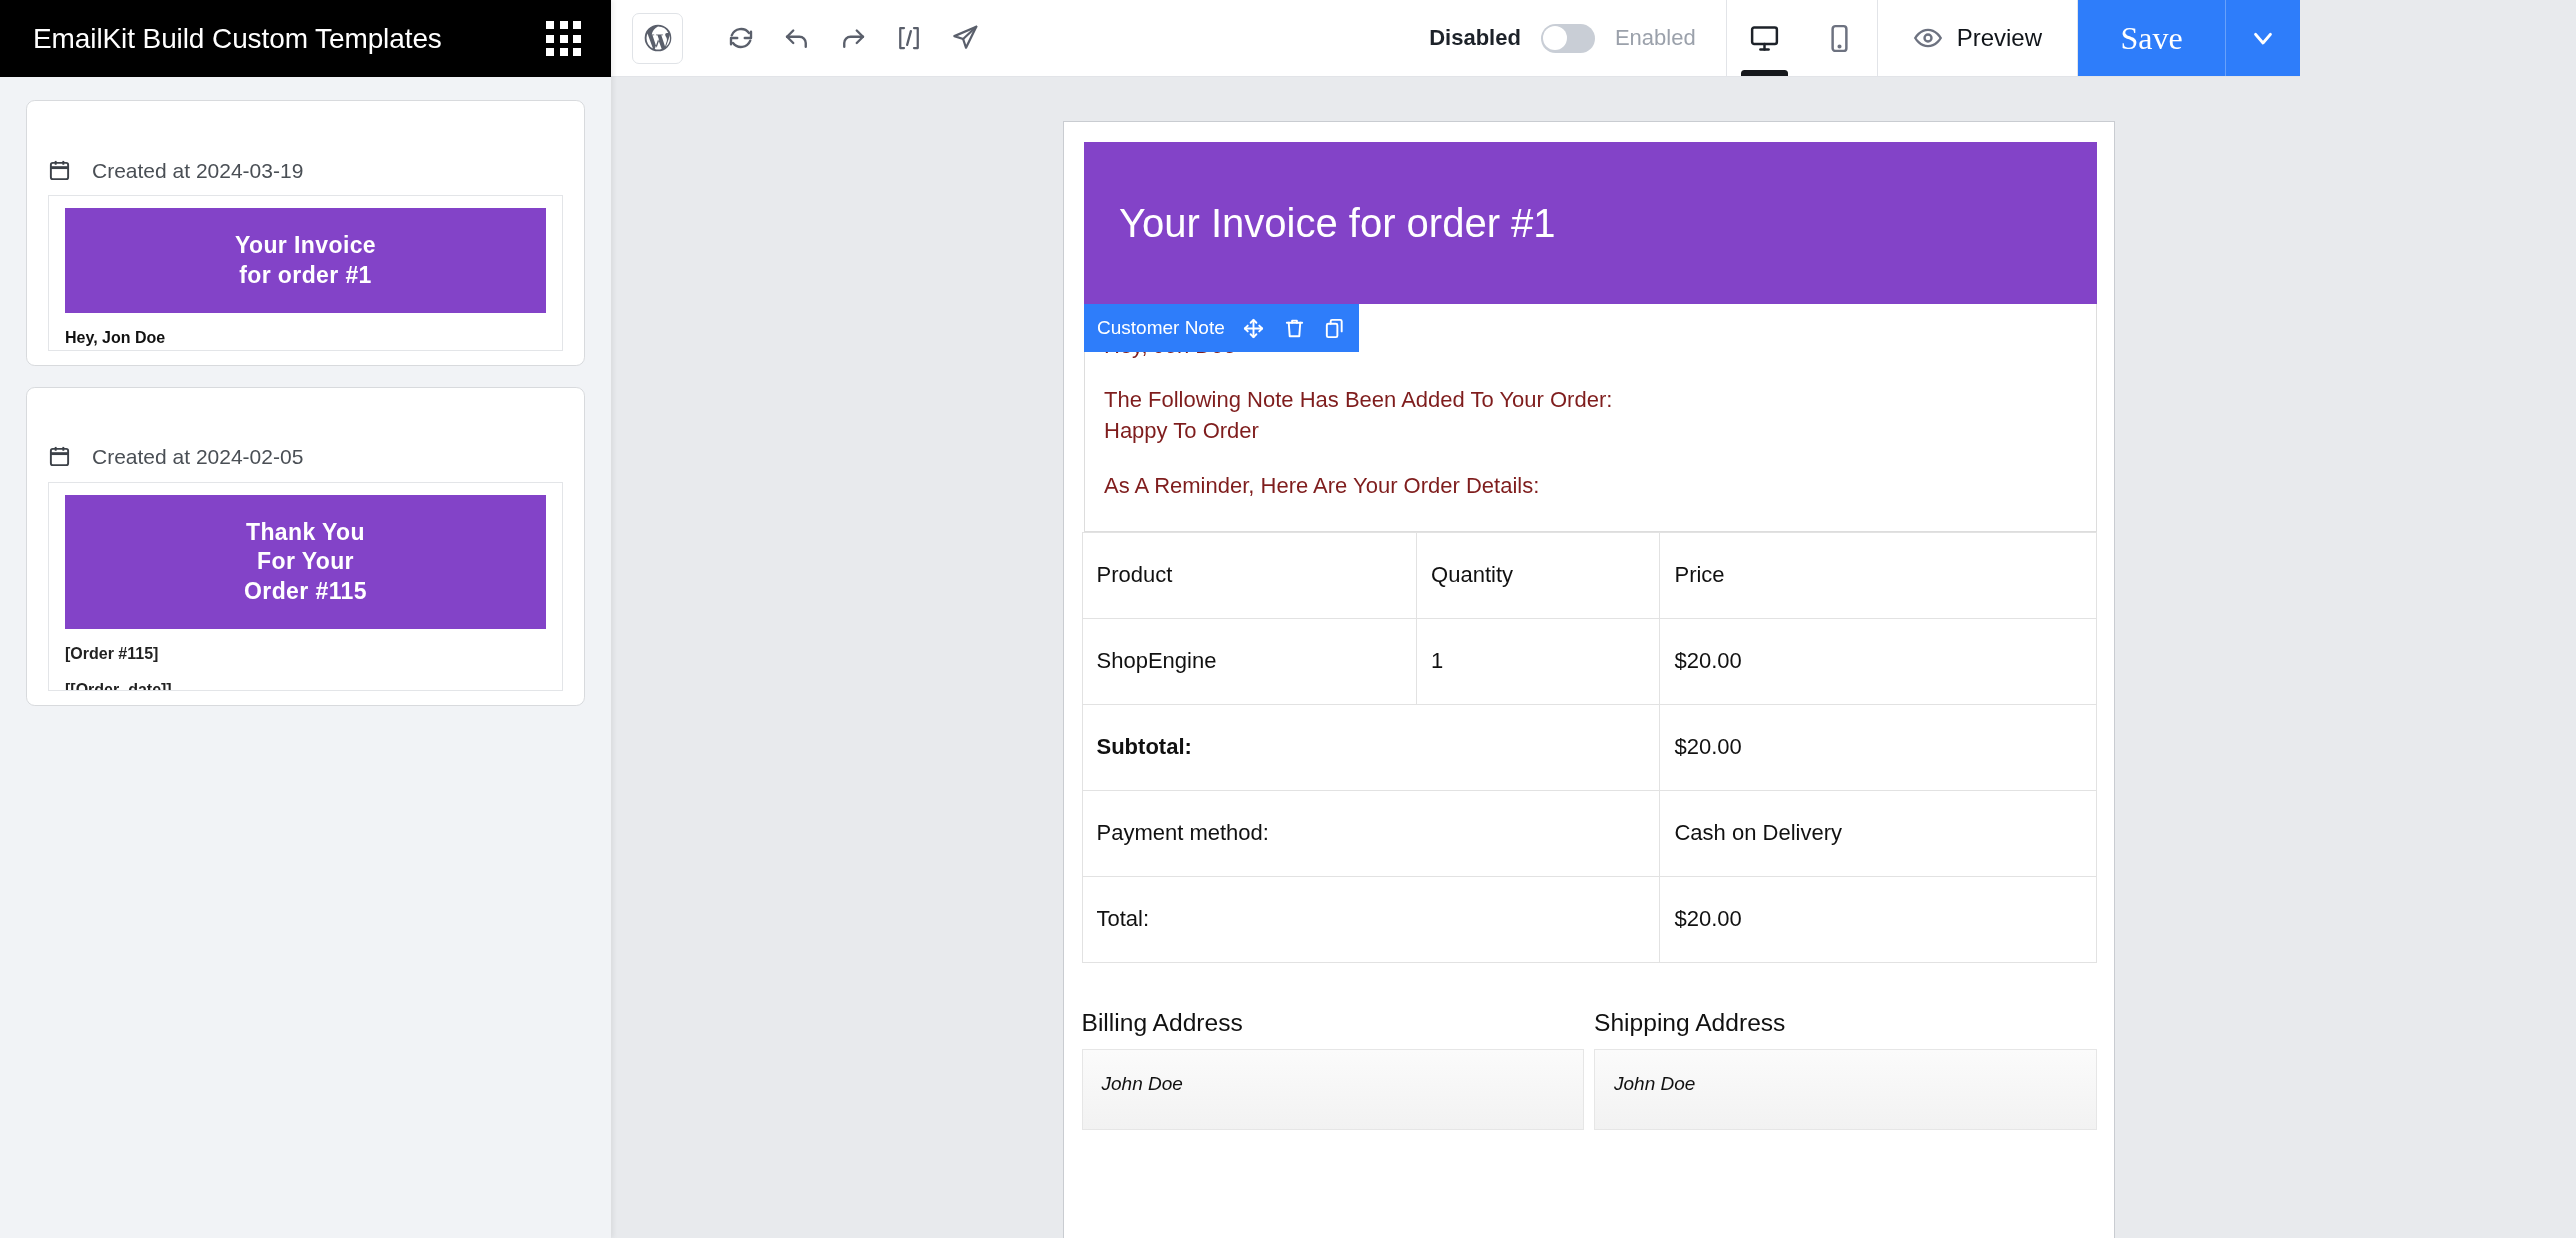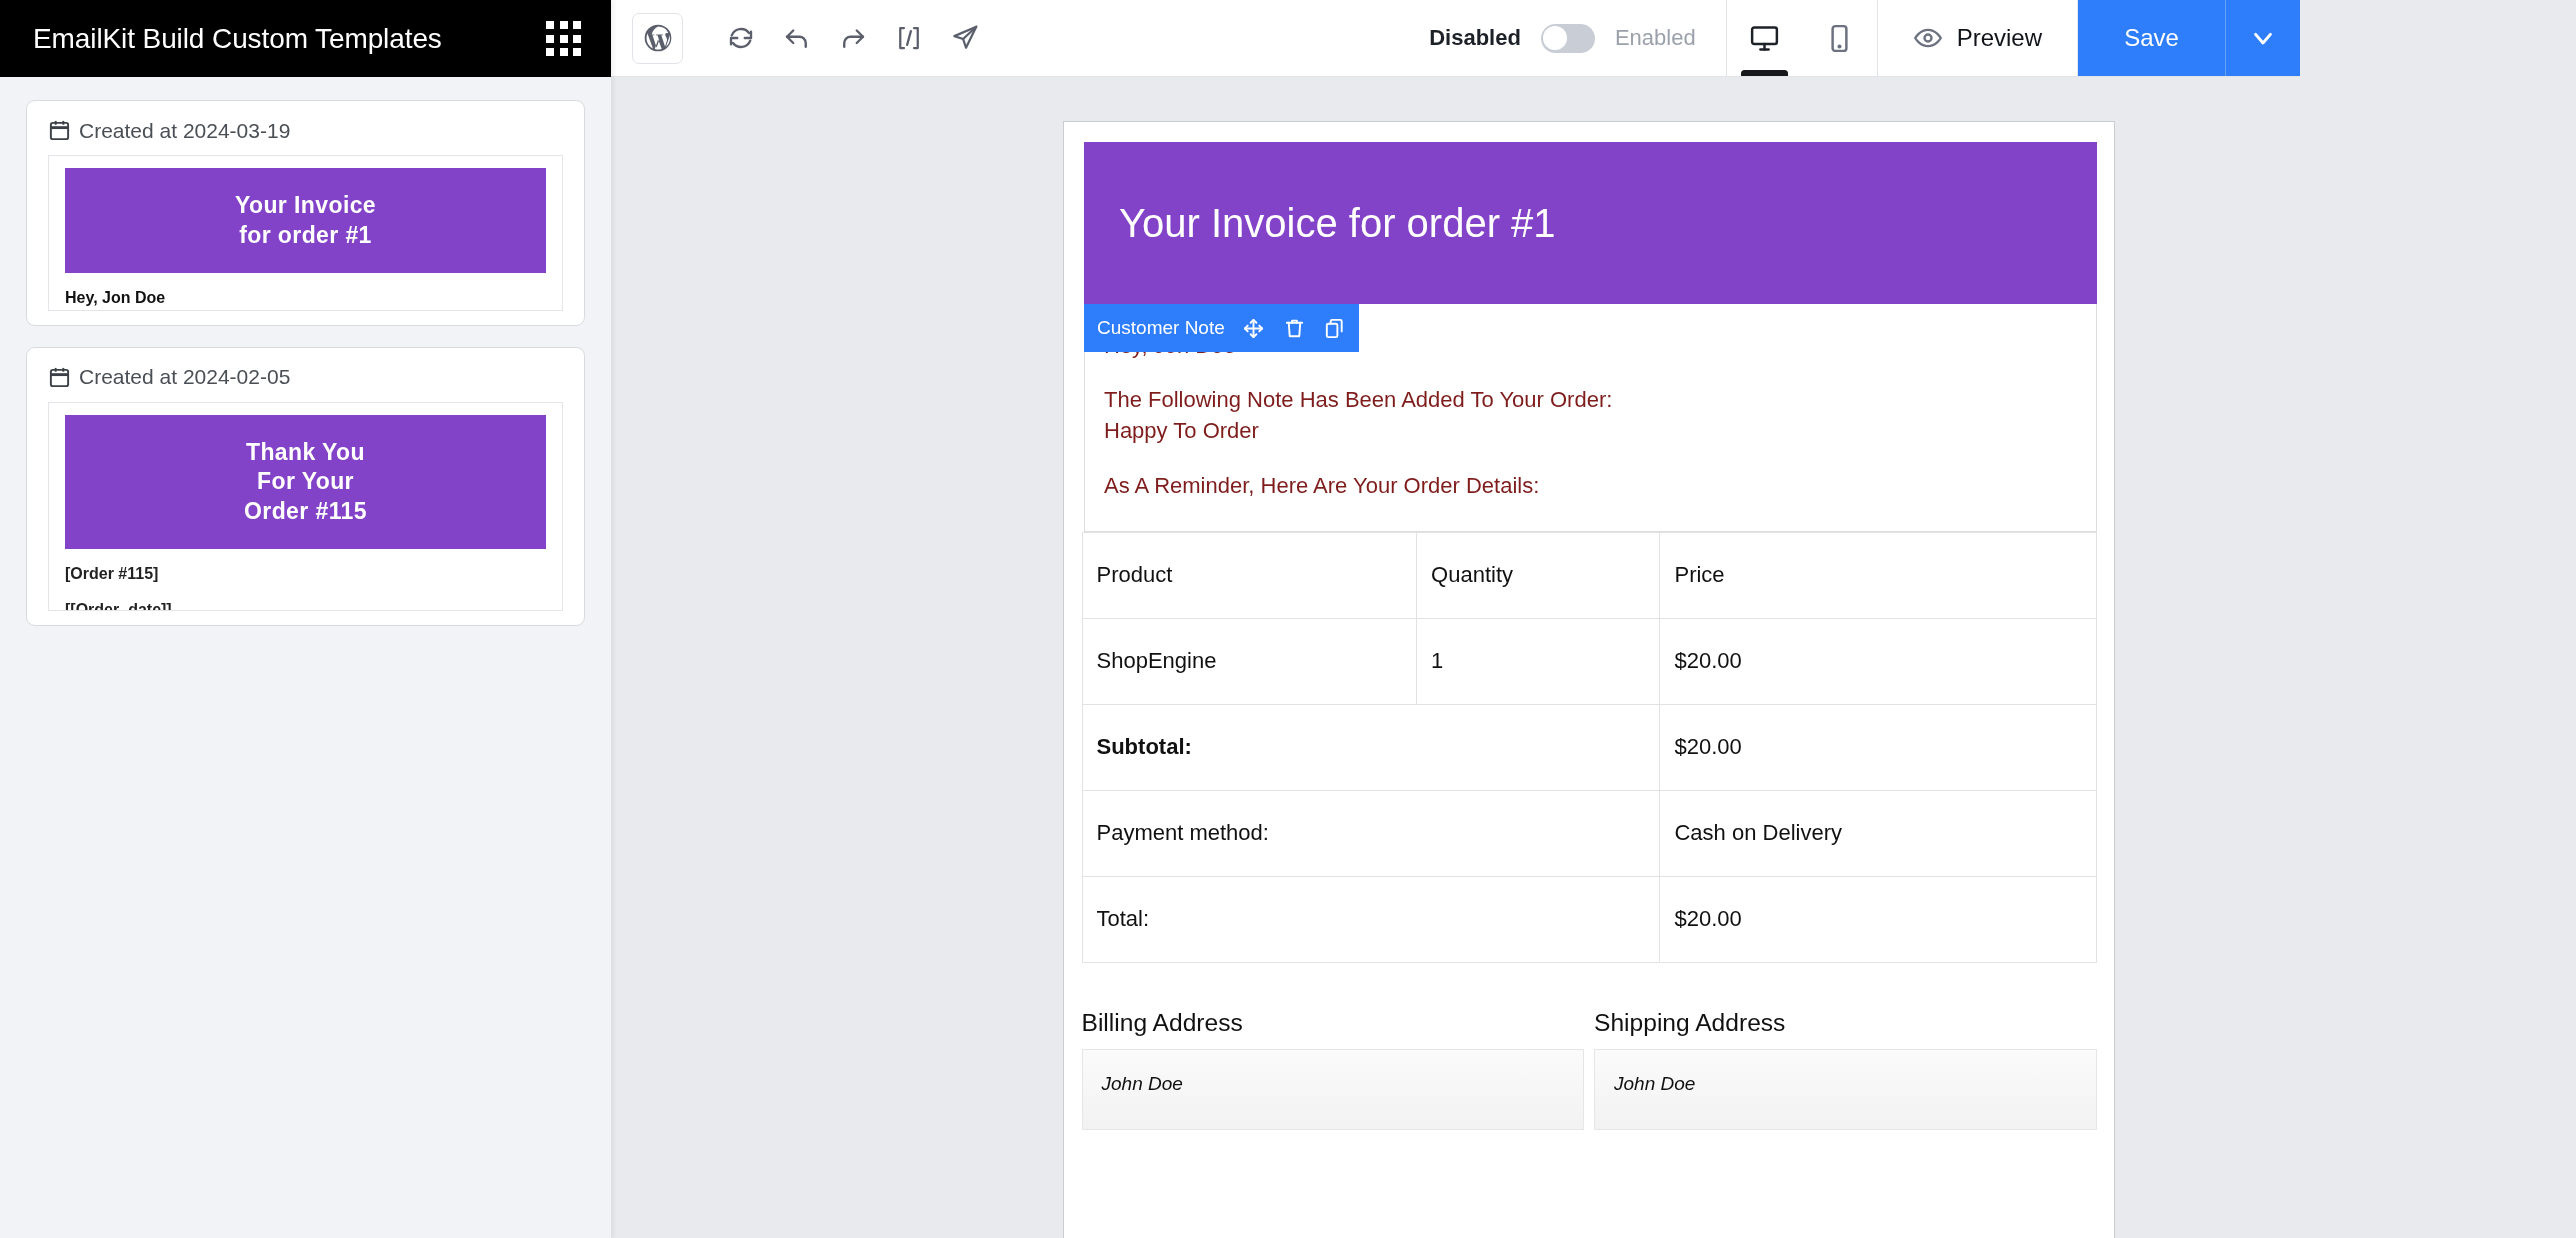--- a/index.html
+++ b/index.html
@@ -61,22 +61,23 @@
   }
 
   .lp-body { flex: 1; overflow: hidden; padding: 23px 26px; background: #f1f3f6; }
 
   .tpl-card {
     background: #fff; border: 0.9px solid #d8dadd;
     border-radius: 8.8px; padding: 17.5px 21px 14px 21px;
     margin-bottom: 21px; cursor: pointer;
   }
   .tpl-card-head {
-    display: flex; align-items: center; gap: 8px;
+    display: flex; align-items: flex-start; gap: 21px;
     margin-bottom: 12.3px;
+    margin-top: 40px;
   }
   .cal-icon { width: 23px; height: 23px; flex-shrink: 0; }
   .tpl-date { font-size: 21px; color: #4a4f55; }
 
   .tpl-preview {
     border: 0.9px solid #e3e5e8; border-left: 0.9px solid #e3e5e8;
     height: 156px; overflow: hidden; background: #fff;
     padding: 12.3px 16px 0 16px;
   }
   .tpl-preview.tall { height: 209px; }
@@ -130,23 +131,23 @@
   .dev-btn.active::after {
     content: ""; position: absolute; bottom: 0; left: 14px; right: 14px;
     height: 6.1px; background: #16181c; border-radius: 3.5px 3.5px 0 0;
   }
   .preview-btn {
     display: flex; align-items: center; gap: 14px; padding: 0 35px;
     cursor: pointer; border-right: 0.9px solid #e2e4e8;
   }
   .preview-label { font-size: 24px; color: #11151a; }
   .save-btn {
-    background: #2e7dfa; color: #fff; font-size: 24px;
+    background: #2e7dfa; color: #fff; font-size: 32px;
     display: flex; align-items: center; justify-content: center;
-    width: 147px; cursor: pointer; border: none; font-family: Liberation Sans, sans-serif;
+    width: 147px; cursor: pointer; border: none; font-family: Liberation Serif, serif;
   }
   .save-caret {
     background: #2e7dfa; width: 75px; display: flex; align-items: center;
     justify-content: center; cursor: pointer;
     border-left: 0.9px solid rgba(255,255,255,0.28);
   }
 
   
   .canvas { flex: 1; position: relative; overflow: hidden; }
   .email-sheet {

